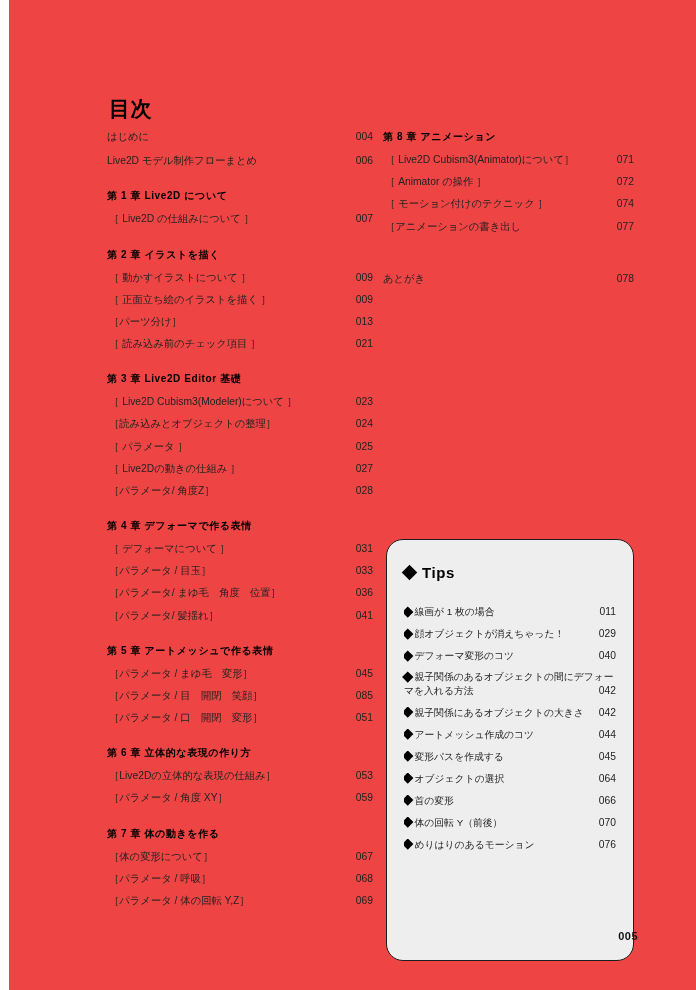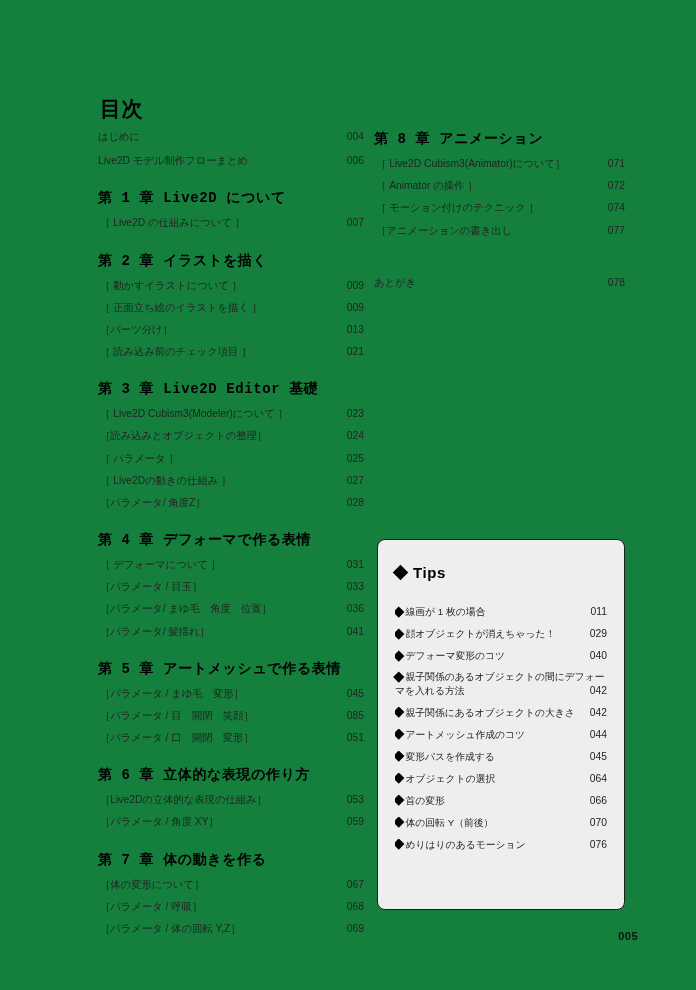--- a/index.html
+++ b/index.html
@@ -12,21 +12,22 @@
     height: 990px;
     position: relative;
     font-family: "Liberation Sans", "DejaVu Sans", sans-serif;
     color: #1a1a1a;
     overflow: hidden;
   }
 
   .page {
     position: absolute;
     inset: 0;
-    background: #15803d;
+    background: #ef4444;
+    margin-left: 9px;
   }
 
   
   .toc-title {
     position: absolute;
     left: 100px;
     top: 95px;
     font-size: 21px;
     font-weight: bold;
     letter-spacing: 0.5px;
@@ -38,27 +39,26 @@
     position: absolute;
     top: 130px;
   }
   .col-left  { left: 98px;  width: 266px; }
   .col-right { left: 374px; width: 251px; }
 
   
   .block { margin-bottom: 0; }
 
   .chapter-heading {
-    font-size: 14px;
+    font-size: 10px;
     font-weight: bold;
     color: #000;
     letter-spacing: 0.6px;
     margin: 22px 0 9px 0;
     white-space: nowrap;
-    font-family: Liberation Mono, monospace;
   }
   .block:first-child .chapter-heading { margin-top: 0; }
 
   
   .entry {
     display: flex;
     align-items: baseline;
     font-size: 10.3px;
     color: #222;
     line-height: 1.28;
@@ -114,25 +114,25 @@
     display: flex;
     align-items: baseline;
   }
 
   
   .tips-box {
     position: absolute;
     left: 377px;
     top: 539px;
     width: 248px;
-    height: 371px;
+    height: 422px;
     box-sizing: border-box;
     background: #eeeeee;
     border: 1.6px solid #1d1d1d;
-    border-radius: 8px;
+    border-radius: 17px;
     padding: 24px 17px 0 17px;
   }
   .tips-title {
     font-size: 15px;
     font-weight: bold;
     color: #000;
     letter-spacing: 0.6px;
     margin: 0 0 24px 0;
     display: flex;
     align-items: center;

